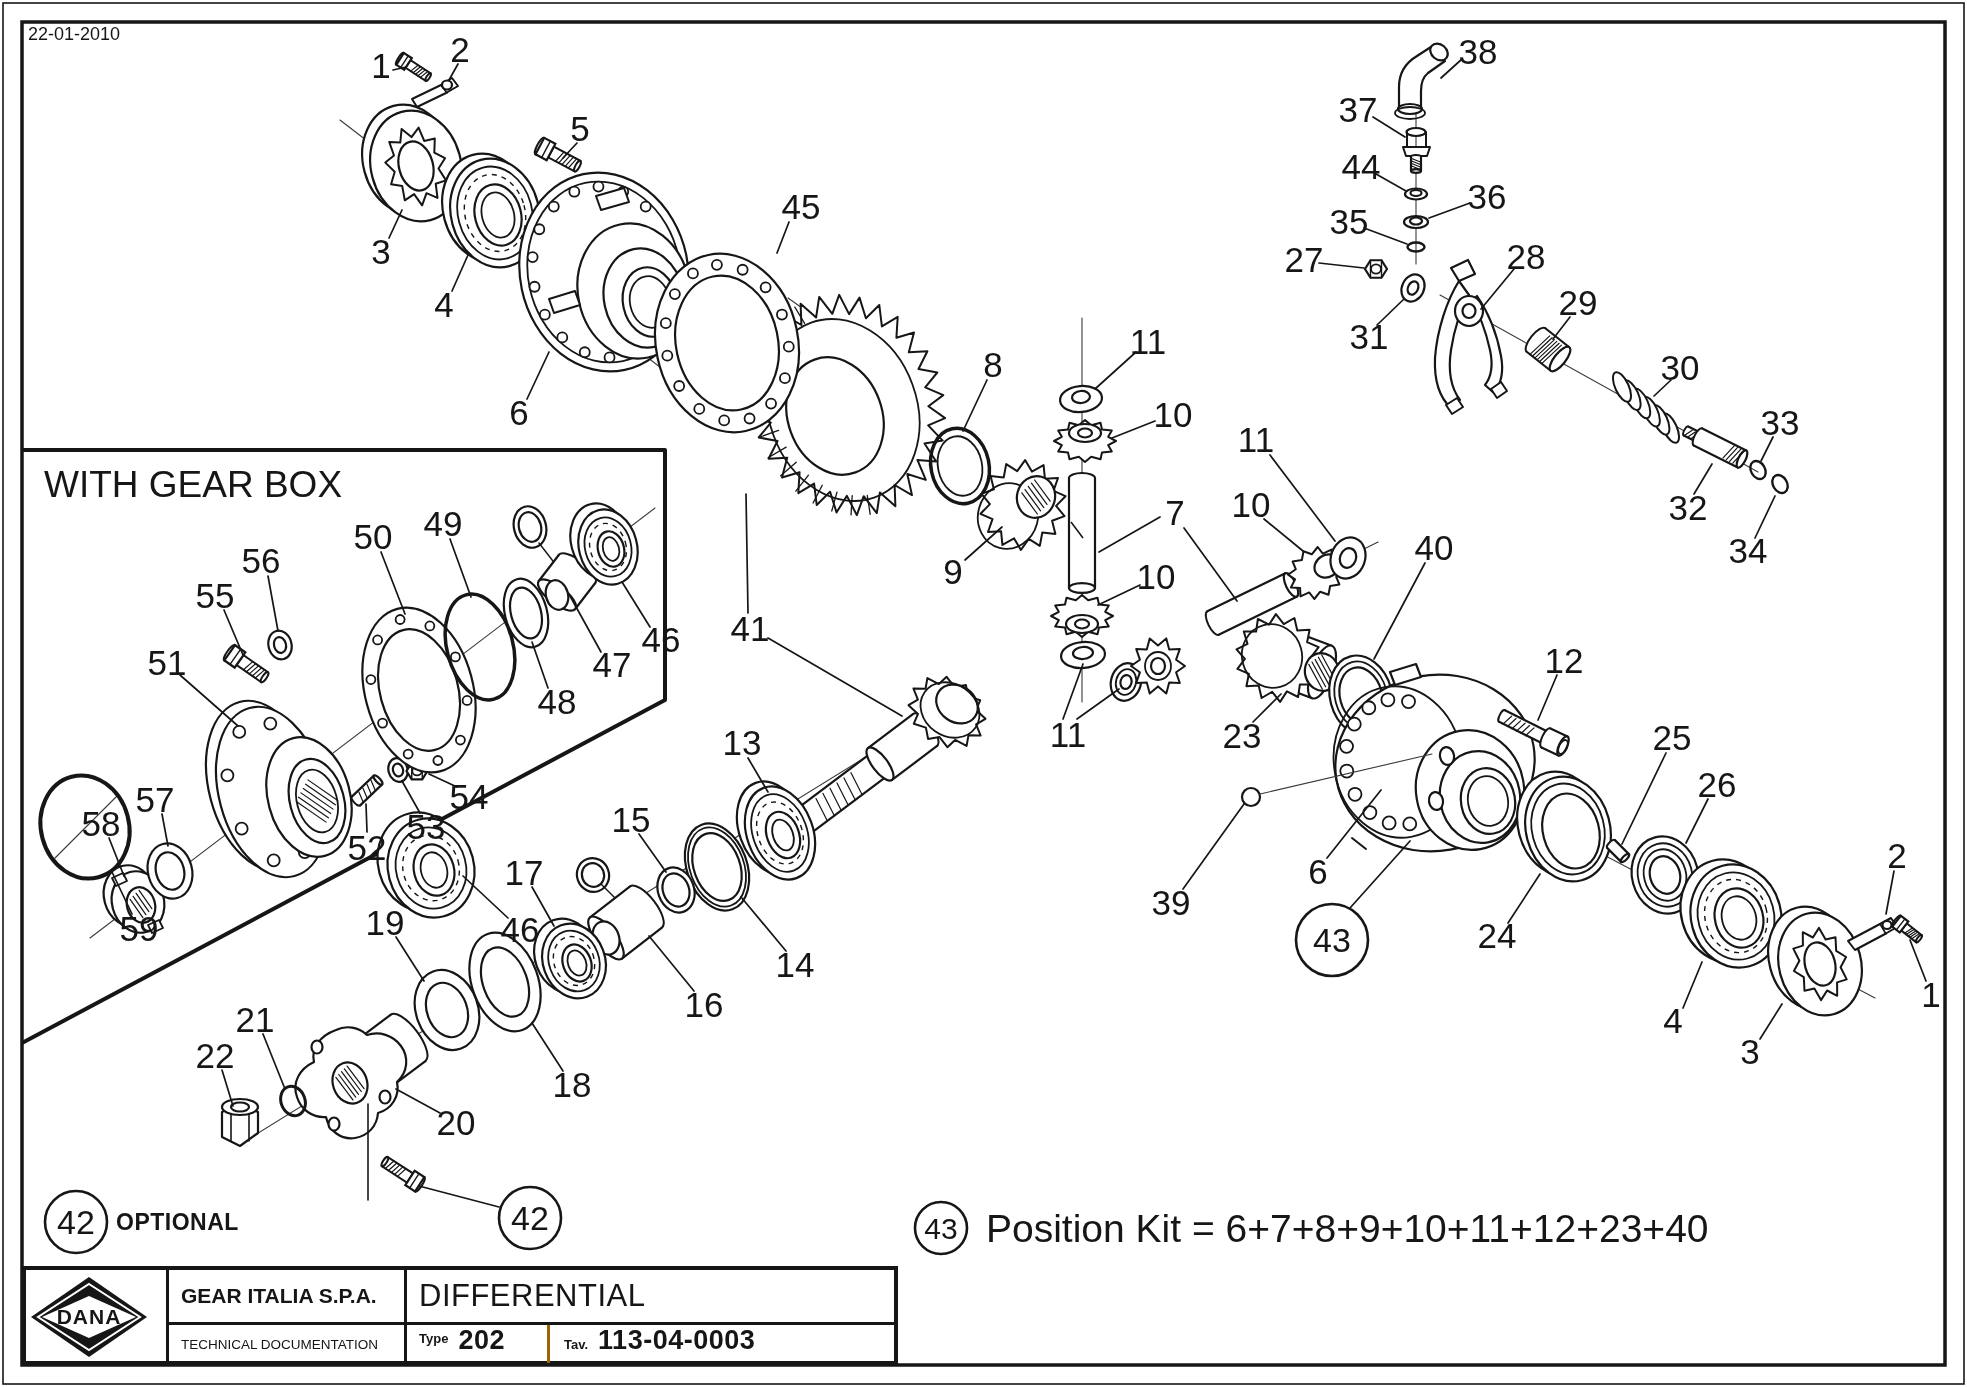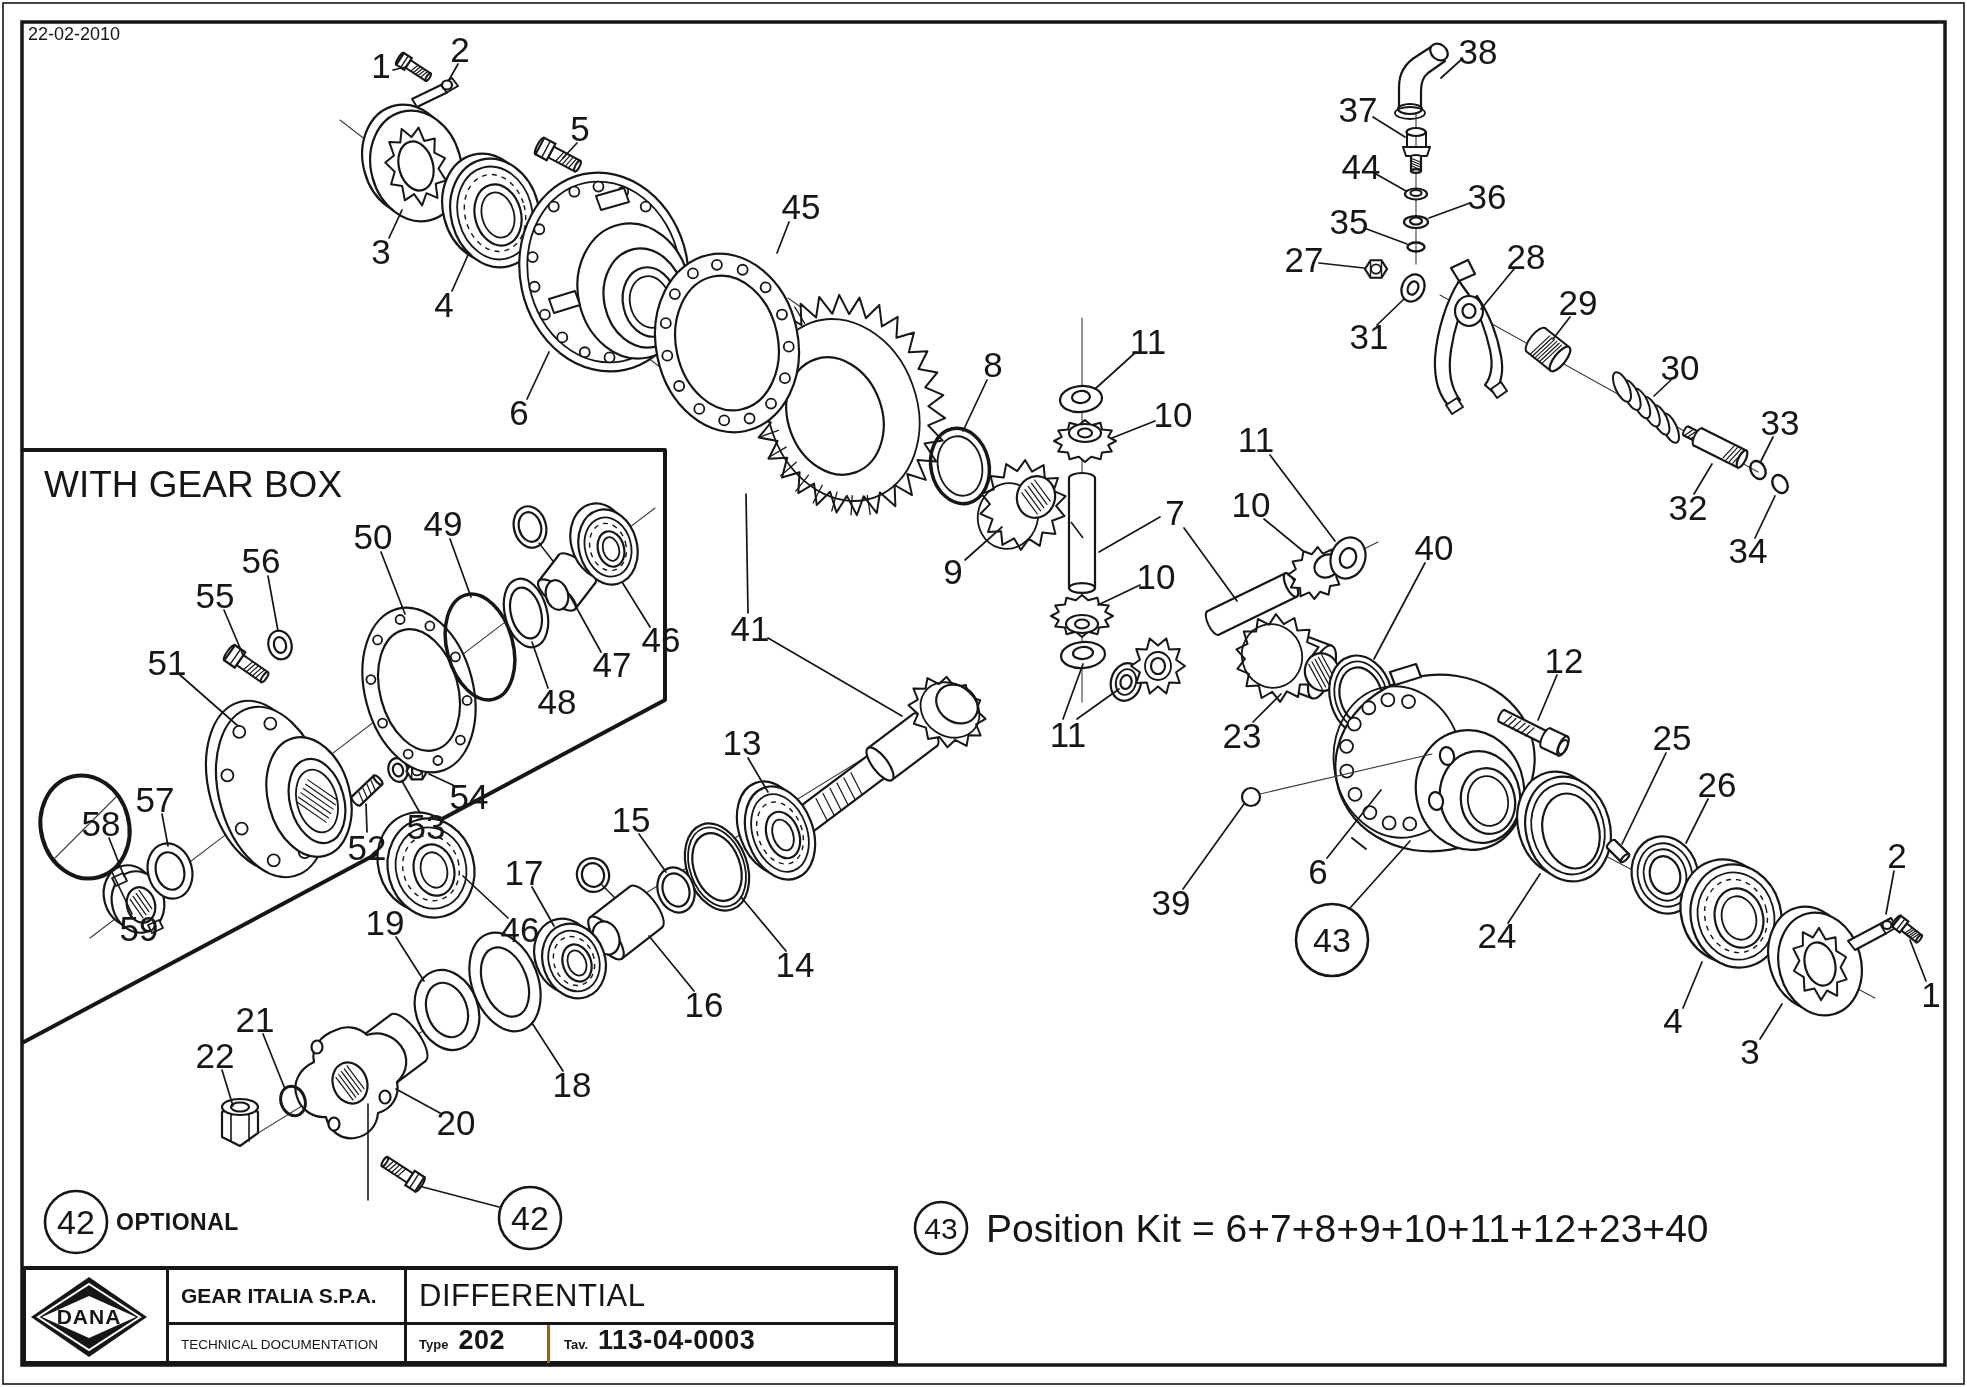--- a/index.html
+++ b/index.html
@@ -16,21 +16,21 @@
       grid-template-rows:52px 1fr;background:#fff}
   .tb>div{box-sizing:border-box}
   #cell-logo{grid-row:1/3;grid-column:1;display:flex;align-items:center;justify-content:flex-start}
   #cell-co{grid-row:1;grid-column:2;border-left:3px solid #161616;display:flex;align-items:center;
            font-weight:bold;font-size:21px;padding-left:12px}
   #cell-title{grid-row:1;grid-column:3;border-left:3px solid #161616;display:flex;align-items:center;
            font-weight:normal;font-size:31px;padding-left:12px;letter-spacing:.5px}
   #cell-doc{grid-row:2;grid-column:2;border-left:3px solid #161616;border-top:3px solid #161616;
            display:flex;align-items:center;font-weight:normal;font-size:13.5px;padding-left:12px}
   #cell-tt{grid-row:2;grid-column:3;border-left:3px solid #161616;border-top:3px solid #161616;display:flex}
-  .half1{width:128px;display:flex;align-items:flex-end;padding:0 0 7px 12px}
+  .half1{width:128px;display:flex;align-items:center;padding:0 0 7px 12px}
   .half2{flex:1;border-left:3px solid #a16207;display:flex;align-items:flex-end;padding:0 0 7px 14px}
   .lbl{font-size:13px;font-weight:bold;margin-right:10px;padding-bottom:4px}
   .val{font-size:27px;font-weight:bold;letter-spacing:.5px}
 </style>
 </head>
 <body>
 
 <div class="page">
 
   <svg id="dwg" width="1967" height="1387" viewBox="0 0 1967 1387">
@@ -1005,21 +1005,21 @@
         <line x1="1350" y1="908" x2="1410" y2="841" stroke="#161616" stroke-width="1.7" stroke-linecap="round"></line>
         <circle cx="1332" cy="940" r="36" fill="#fff" stroke="#161616" stroke-width="2.6"></circle>
         <text x="1332" y="951.9" text-anchor="middle" font-size="34" font-family="&quot;Liberation Sans&quot;, sans-serif" fill="#161616">43</text>
       </g>
       <g>
         <circle cx="941" cy="1228" r="26" fill="#fff" stroke="#161616" stroke-width="2.6"></circle>
         <text x="941" y="1238.5" text-anchor="middle" font-size="30" font-family="&quot;Liberation Sans&quot;, sans-serif" fill="#161616">43</text>
       </g>
     </svg>
 
-  <div class="ov" id="date">22-02-2010</div>
+  <div class="ov" id="date">22-01-2010</div>
   <div class="ov" id="gbx">WITH GEAR BOX</div>
   <div class="ov" id="opt">OPTIONAL</div>
   <div class="ov" id="kit">Position Kit = 6+7+8+9+10+11+12+23+40</div>
 
   <div class="tb">
     <div id="cell-logo">
       <svg width="126" height="86" viewBox="0 0 126 86">
         <polygon points="63,3 121,43 63,83 5,43" fill="#161616"></polygon>
         <polygon points="63,10 114,43 63,76 12,43" fill="none" stroke="#fff" stroke-width="2"></polygon>
         <polygon points="16,43 63,22 110,43 63,64" fill="#fff"></polygon>

